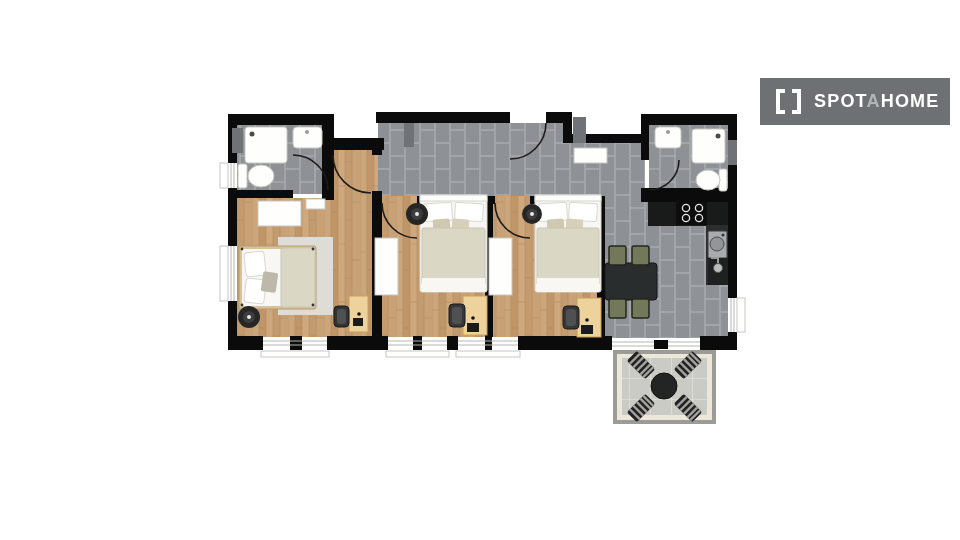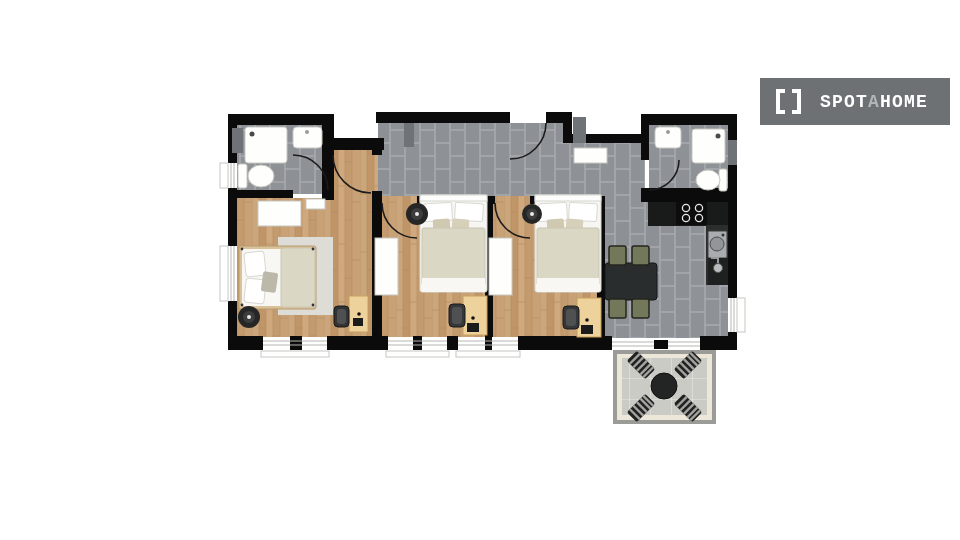--- a/index.html
+++ b/index.html
@@ -24,22 +24,22 @@
   .arc{fill:none;stroke:#1c1c1c;stroke-width:1.6;}
 
   
   .logo{position:absolute;display:flex;align-items:center;
         background:var(--c-logo_bg,#6d7174);
         left:760px;top:78px;width:190px;height:47px;}
   .logo .brackets{display:flex;align-items:center;margin-left:16px;}
   .bk{display:inline-block;width:9px;height:25px;border:4px solid var(--c-logo_text,#fff);box-sizing:border-box;}
   .bk.l{border-right:none;}
   .bk.r{border-left:none;margin-left:7px;}
-  .logo .word{margin-left:19px;font-size:18px;font-weight:bold;letter-spacing:1.2px;
-              color:var(--c-logo_text,#fff);white-space:nowrap;font-family:Liberation Mono, monospace;}
+  .logo .word{margin-left:13px;font-size:18px;font-weight:bold;letter-spacing:1.2px;
+              color:var(--c-logo_text,#fff);white-space:nowrap;}
   .logo .word .mid{color:var(--c-logo_accent,#b2b5b6);}
 </style>
 </head>
 <body>
 
 <div id="page">
 
 <svg id="plan-svg" width="960" height="540" viewBox="0 0 960 540">
   <defs>
     <pattern id="wood" width="36" height="58" patternUnits="userSpaceOnUse">

